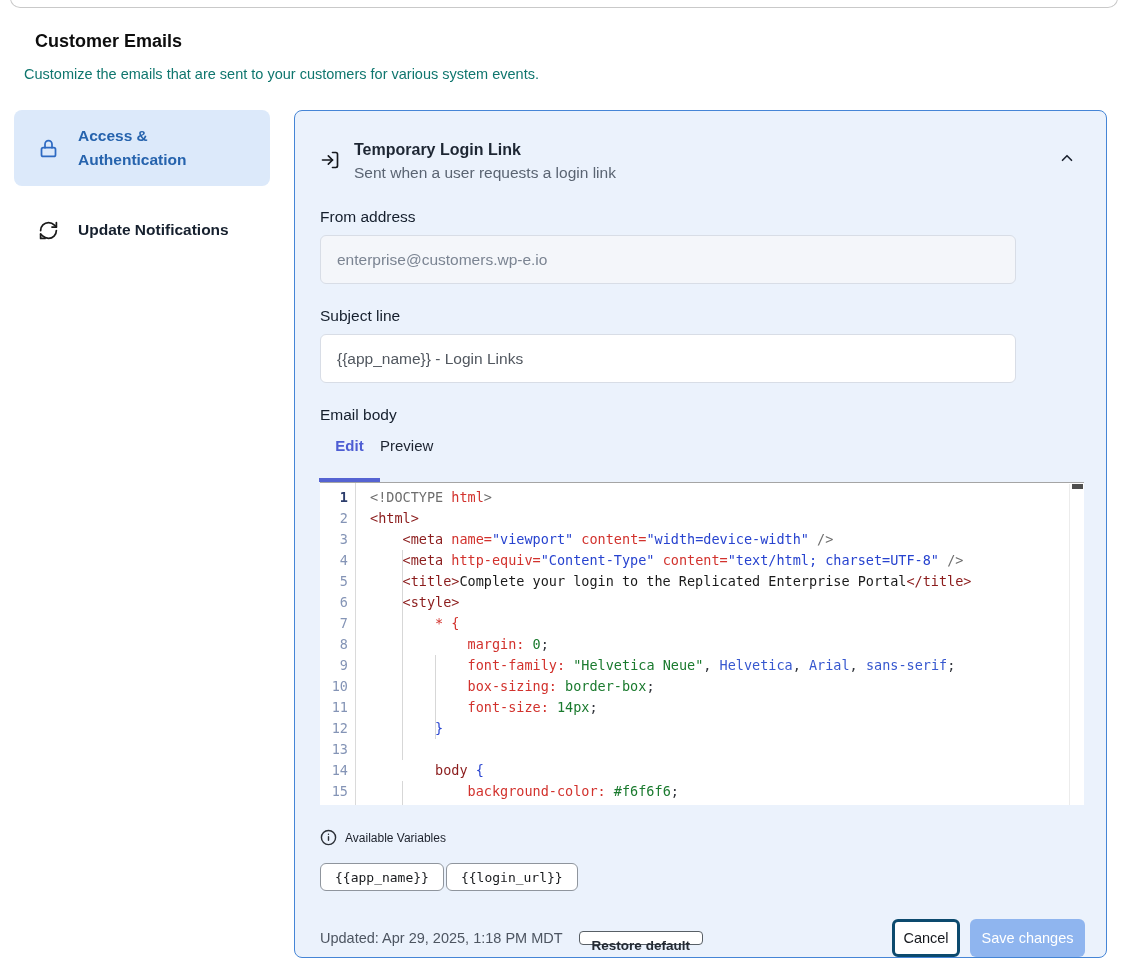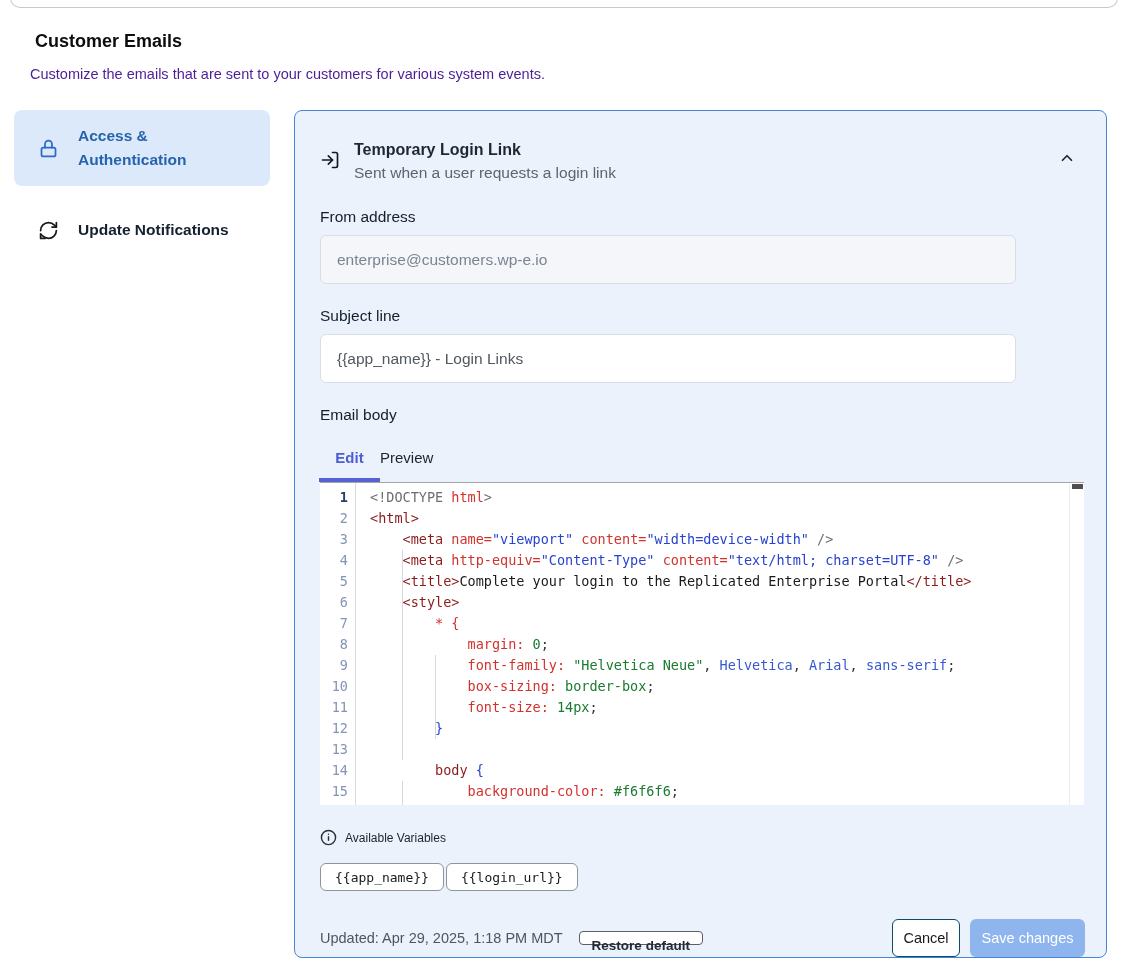--- a/index.html
+++ b/index.html
@@ -10,21 +10,21 @@
   }
   .page { position:absolute; inset:0; }
 
   
   .top-card-edge {
     position:absolute; left:10px; right:10px; top:-18px; height:26px;
     border:1px solid #c9c9c9; border-top:none; border-radius:0 0 10px 10px;
   }
 
   .page-title { position:absolute; left:35px; top:31px; font-size:18px; font-weight:700; color:#0d0d0d; }
-  .page-subtitle { position:absolute; left:30px; top:66px; font-size:14.5px; color:#4c1d95; }
+  .page-subtitle { position:absolute; left:24px; top:66px; font-size:14.5px; color:#0f766e; }
 
   
   .sidebar { position:absolute; left:14px; top:110px; width:256px; }
   .side-item {
     display:flex; align-items:center; gap:19px; padding:14px 12px 14px 24px;
     border-radius:8px; cursor:pointer; font-size:15.5px; font-weight:600; color:#16202e;
   }
   .side-item.active { background:#dce9fa; color:#2663ad; }
   .side-item + .side-item { margin-top:18px; }
   .side-item .label { line-height:24px; }
@@ -48,21 +48,21 @@
   .text-input {
     display:block; width:696px; height:49px; margin-top:9px; padding:0 16px;
     font-family:"Liberation Sans", sans-serif; font-size:15.5px;
     border:1px solid #d8dde6; border-radius:6px; outline:none;
   }
   .input-from { background:#f4f6fa; color:#7b8492; }
   .input-subject { background:#ffffff; color:#51575f; }
 
   
   .tabs { position:relative; display:flex; align-items:flex-end; margin-top:24px; height:34px; width:764px; }
-  .tab { cursor:pointer; font-size:15px; padding-bottom:16px; }
+  .tab { cursor:pointer; font-size:15px; padding-bottom:28px; }
   .tab-edit { width:61px; text-align:center; color:#4d5dd3; font-weight:700; margin-left:-1px; }
   .tab-preview { color:#1c2330; font-weight:500; }
   .tab-indicator { position:absolute; left:-1px; bottom:0; width:61px; height:4px; background:#5563d2; }
 
   
   .editor {
     position:relative; width:764px; height:323px; background:#ffffff;
     border-top:1px solid #a5a5a5; overflow:hidden;
     font-family:"DejaVu Sans Mono", monospace; font-size:13.5px; line-height:21px;
   }
@@ -103,21 +103,21 @@
   
   .card-footer { display:flex; align-items:center; margin-top:28px; width:765px; }
   .updated { font-size:14.5px; color:#4d5561; }
   .restore-btn {
     margin-left:16px; font-family:inherit; font-size:13.5px; font-weight:600; color:#252b33;
     background:#ffffff; border:1px solid #585f66; border-radius:4px; padding:6px 12px; height:14px; cursor:pointer;
   }
   .spacer { flex:1; }
   .cancel-btn {
     font-family:inherit; font-size:14.5px; color:#15181d; background:#ffffff;
-    border:1px solid #0c4a6e; border-radius:6px; width:68px; height:38px; cursor:pointer;
+    border:3px solid #0c4a6e; border-radius:6px; width:68px; height:38px; cursor:pointer;
   }
   .save-btn {
     margin-left:10px; font-family:inherit; font-size:14.5px; color:#ffffff; background:#8fb5ef;
     border:none; border-radius:6px; width:115px; height:38px; cursor:pointer;
   }
 </style>
 </head>
 <body>
 
 <div class="page">

